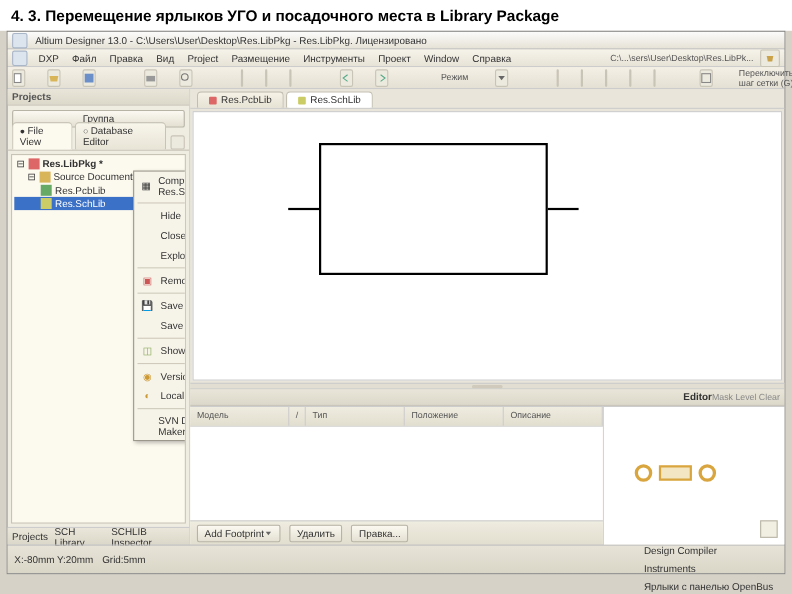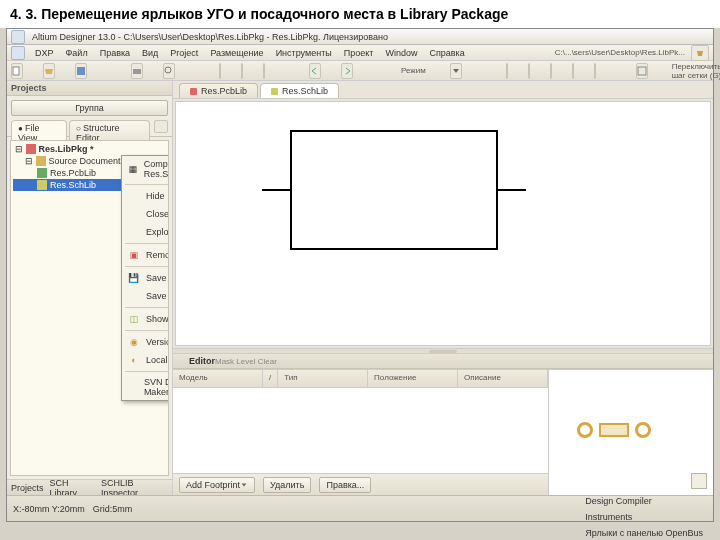--- a/index.html
+++ b/index.html
@@ -17,21 +17,21 @@
   .tb-text{font-size:8px;color:#555;padding:0 4px;}
   .body{flex:1;display:flex;min-height:0;}
   .leftcol{width:166px;background:#efece2;border-right:1px solid #ccc;display:flex;flex-direction:column;}
   .panel-hdr{height:15px;background:linear-gradient(#e9e5d8,#dcd8ca);border-bottom:1px solid #c7c3b5;padding:0 4px;display:flex;align-items:center;font-weight:bold;color:#555;}
   .panel-body{padding:4px;display:flex;flex-direction:column;gap:3px;}
   .combo{height:16px;background:#fff;border:1px solid #b7b3a5;display:flex;align-items:center;padding:0 4px;justify-content:space-between;}
   .combo .chev{width:8px;height:8px;}
   .btn{height:16px;background:linear-gradient(#fbf9f1,#e4e0d2);border:1px solid #b7b3a5;border-radius:2px;display:flex;align-items:center;justify-content:center;padding:0 6px;}
   .row2{display:flex;gap:4px;}
   .row2 > *{flex:1;}
-  .tabs{height:17px;border-bottom:1px solid #c7c3b5;display:flex;align-items:flex-start;padding:0 4px;gap:2px;}
+  .tabs{height:17px;border-bottom:1px solid #c7c3b5;display:flex;align-items:flex-end;padding:0 4px;gap:2px;}
   .tab{padding:2px 6px;border:1px solid #c7c3b5;border-bottom:none;border-radius:4px 4px 0 0;background:linear-gradient(#f8f5eb,#e8e4d6);font-size:8px;}
   .tab.active{background:#fcf9ef;}
   .tree{flex:1;background:#fcf9ef;border:1px solid #c7c3b5;margin:3px;padding:2px;overflow:hidden;position:relative;}
   .tree-item{display:flex;align-items:center;gap:3px;padding:1px 2px;font-size:8px;}
   .tree-item.ind1{padding-left:12px;}
   .tree-item.ind2{padding-left:24px;}
   .tree-item.sel{background:#3b71c7;color:#fff;}
   .tree-item.sel *{color:#fff;}
   .tree-ico{width:10px;height:10px;display:inline-block;}
   .sq-red{background:#d66;}
@@ -61,21 +61,21 @@
   .gh{flex:1;padding:3px 6px;border-right:1px solid #ccc;font-size:8px;color:#555;}
   .fp-shape{position:absolute;left:28px;top:52px;display:flex;align-items:center;gap:6px;}
   .fp-pad{width:16px;height:16px;border:3px solid #d9a53e;border-radius:50%;background:#fff;}
   .fp-body{width:30px;height:14px;background:#f2e7c2;border:2px solid #d9a53e;}
   .corner-ico{position:absolute;right:6px;bottom:6px;width:16px;height:16px;border:1px solid #b8b4a6;background:#f1eee2;}
   .footer-btns{height:22px;background:linear-gradient(#efece0,#e2decf);border-top:1px solid #ccc;display:flex;align-items:center;padding:0 6px;gap:8px;}
   .statusbar{height:26px;background:linear-gradient(#e7e3d6,#d9d5c7);border-top:1px solid #bbb;display:flex;align-items:center;padding:0 6px;font-size:8px;color:#555;gap:8px;}
   .status-tabs{margin-left:auto;display:flex;gap:4px;flex-direction:column;}
   .status-tabs span{padding:1px 4px;}
   .proj-foot{height:16px;background:linear-gradient(#eae6d9,#dbd7c9);border-top:1px solid #ccc;display:flex;align-items:center;padding:0 4px;gap:6px;font-size:8px;color:#666;}
-  .editor-bar{height:15px;background:linear-gradient(#e9e5d8,#dcd8ca);border-bottom:1px solid #c7c3b5;display:flex;align-items:center;padding:0 16px;font-weight:bold;color:#555;justify-content:flex-start;}
+  .editor-bar{height:15px;background:linear-gradient(#e9e5d8,#dcd8ca);border-bottom:1px solid #c7c3b5;display:flex;align-items:center;padding:0 4px;font-weight:bold;color:#555;justify-content:flex-end;}
   .tiny{font-size:8px;color:#888;font-weight:normal;}
 </style>
 </head>
 <body>
 
 <div class="caption">4. 3. Перемещение ярлыков УГО и посадочного места в Library Package</div>
 
 <div class="app">
 
   <div class="titlebar">
@@ -177,21 +177,21 @@
 
     <div class="leftcol">
       <div class="panel-hdr">Projects</div>
       <div class="panel-body">
         <div class="row2">
           <div class="btn">Группа</div>
         </div>
       </div>
       <div class="tabs">
         <div class="tab active">● <span>File View</span></div>
-        <div class="tab">○ <span>Structure Editor</span></div>
+        <div class="tab">○ <span>Database Editor</span></div>
         <span style="flex:1"></span>
         <span class="tb-btn" style="width:14px;height:13px"></span>
       </div>
       <div class="tree">
         <div class="tree-item">
           <span>⊟</span>
           <span class="tree-ico sq-red"></span>
           <b>Res.LibPkg *</b>
         </div>
         <div class="tree-item ind1">

